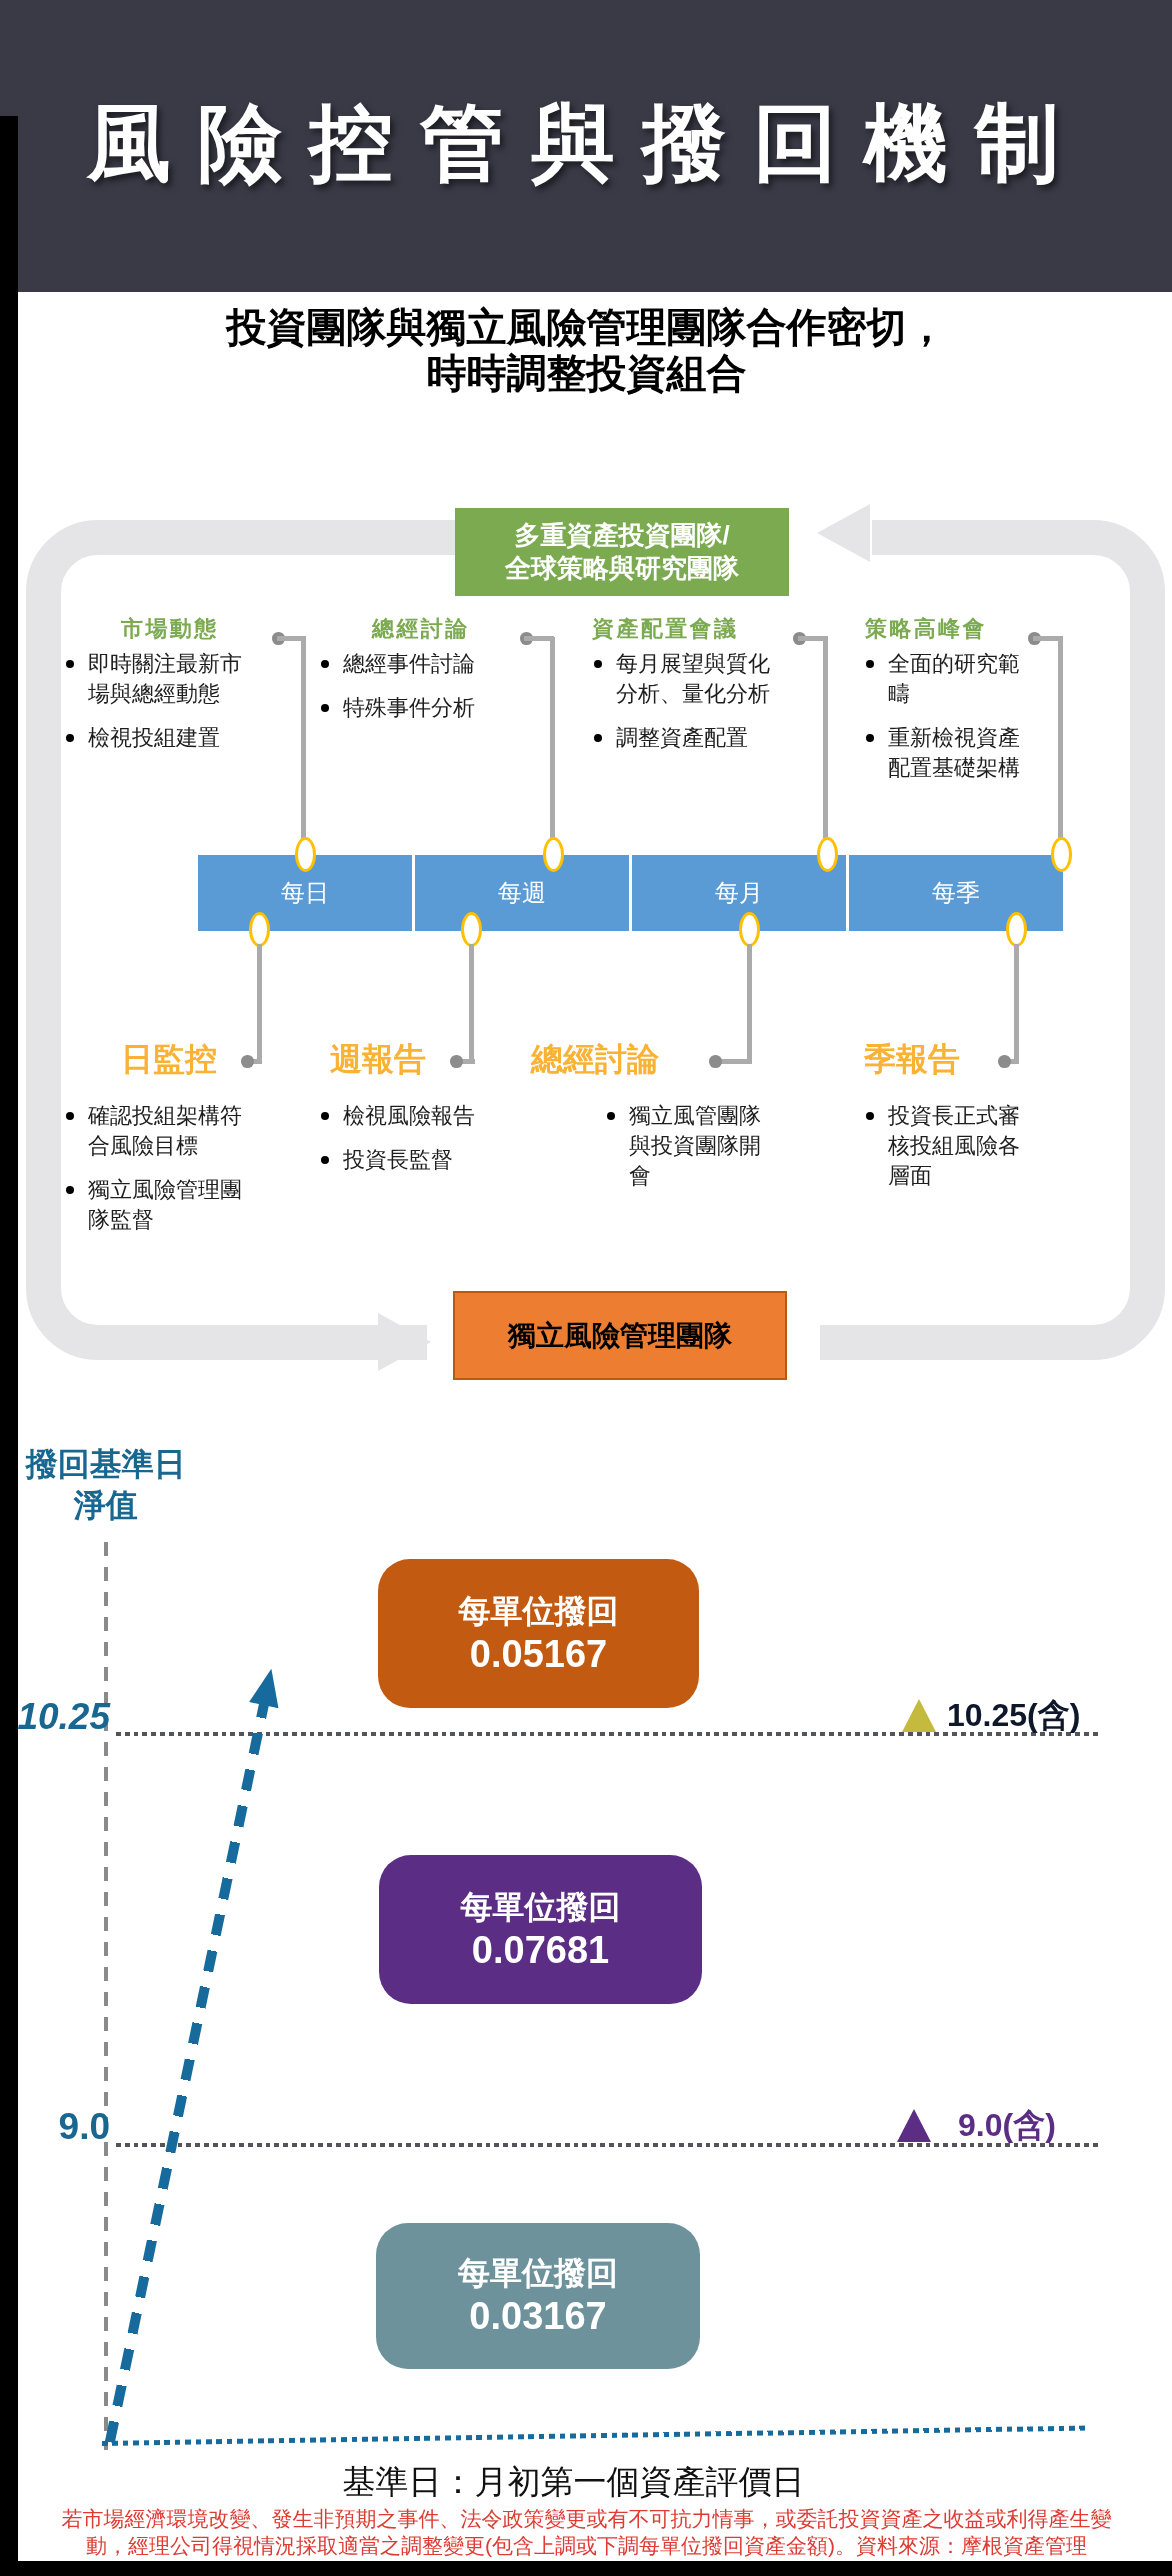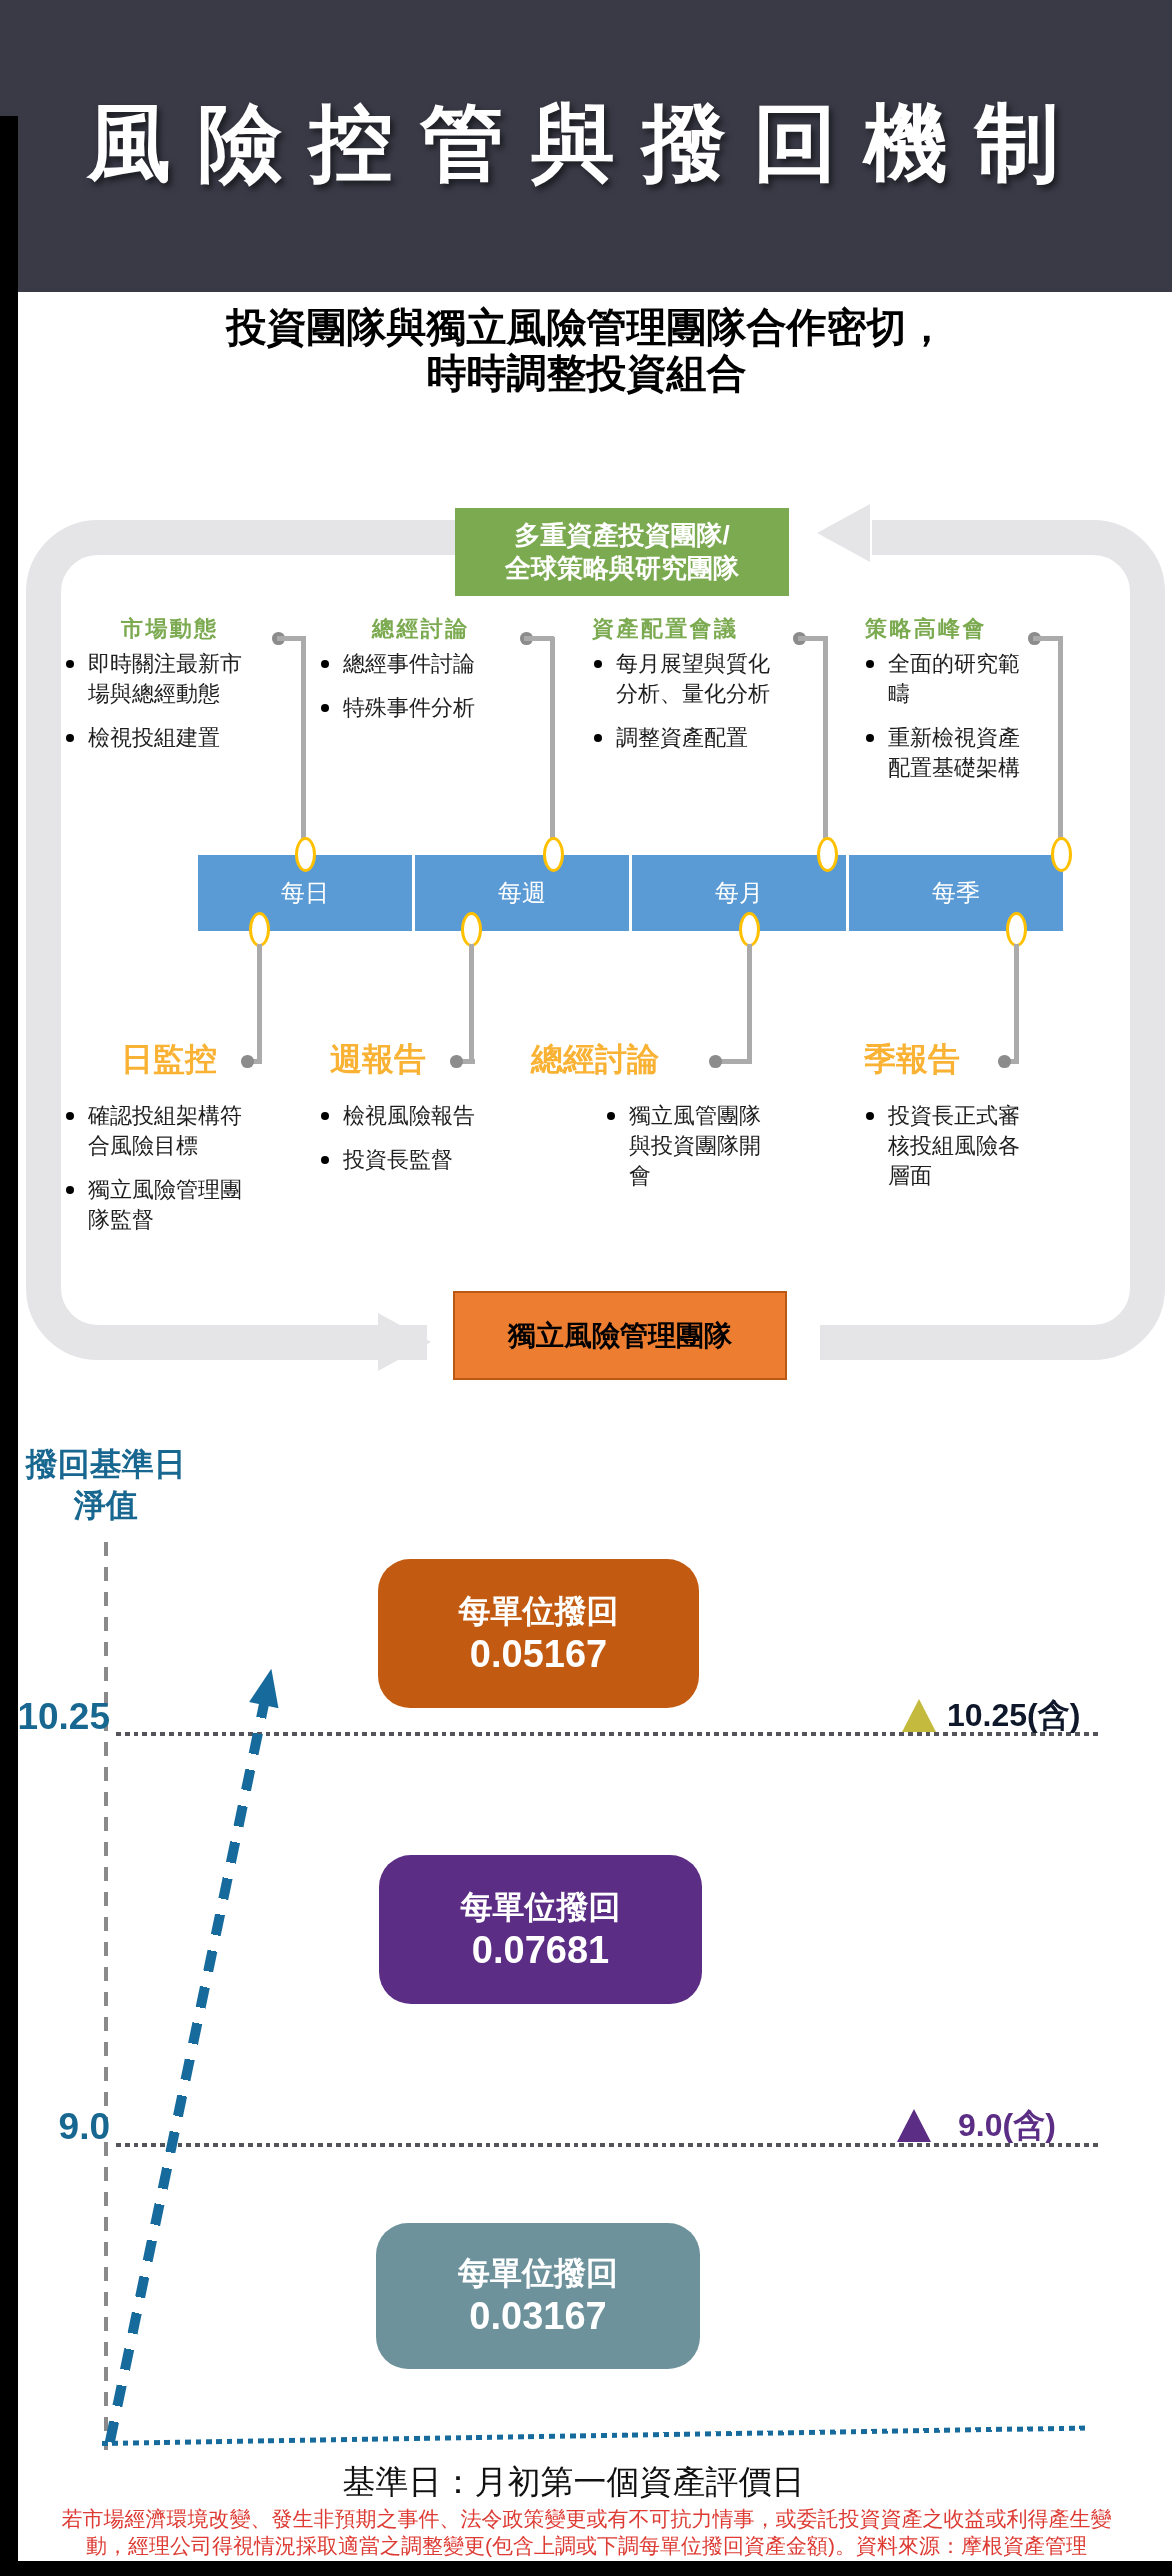--- a/index.html
+++ b/index.html
@@ -193,21 +193,21 @@
 
   <div class="abs axislbl">
     <div>撥回基準日</div>
     <div>淨值</div>
   </div>
   <div class="abs vdash"></div>
 
   <div class="abs hdots" style="top:1732px;"></div>
   <div class="abs hdots" style="top:2143px;"></div>
 
-  <div class="abs tick" style="top:1696px;">10.25</div>
+  <div class="abs tick" style="top:1696px;font-style:italic;">10.25</div>
   <div class="abs tick" style="top:2106px;">9.0</div>
 
   <div class="abs mk-tri-y" style="left:902px;top:1699px;"></div>
   <div class="abs mk-txt" style="left:947px;top:1694px;color:#0f172a;">10.25(含)</div>
   <div class="abs mk-tri-p" style="left:897px;top:2109px;"></div>
   <div class="abs mk-txt" style="left:958px;top:2104px;color:#5B2D84;">9.0(含)</div>
 
   <div class="abs tierbox" style="left:378px;top:1559px;width:321px;height:149px;background:#C25A11;">
     <div class="t1">每單位撥回</div>
     <div class="t2">0.05167</div>

